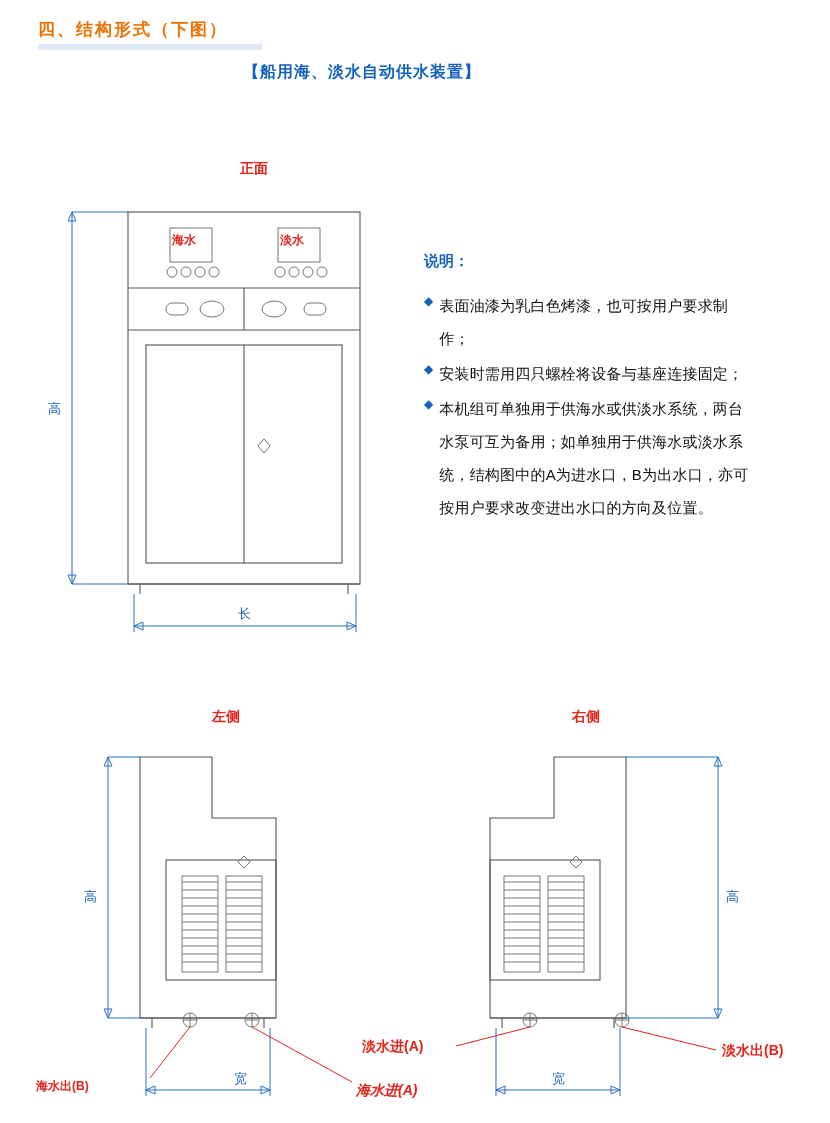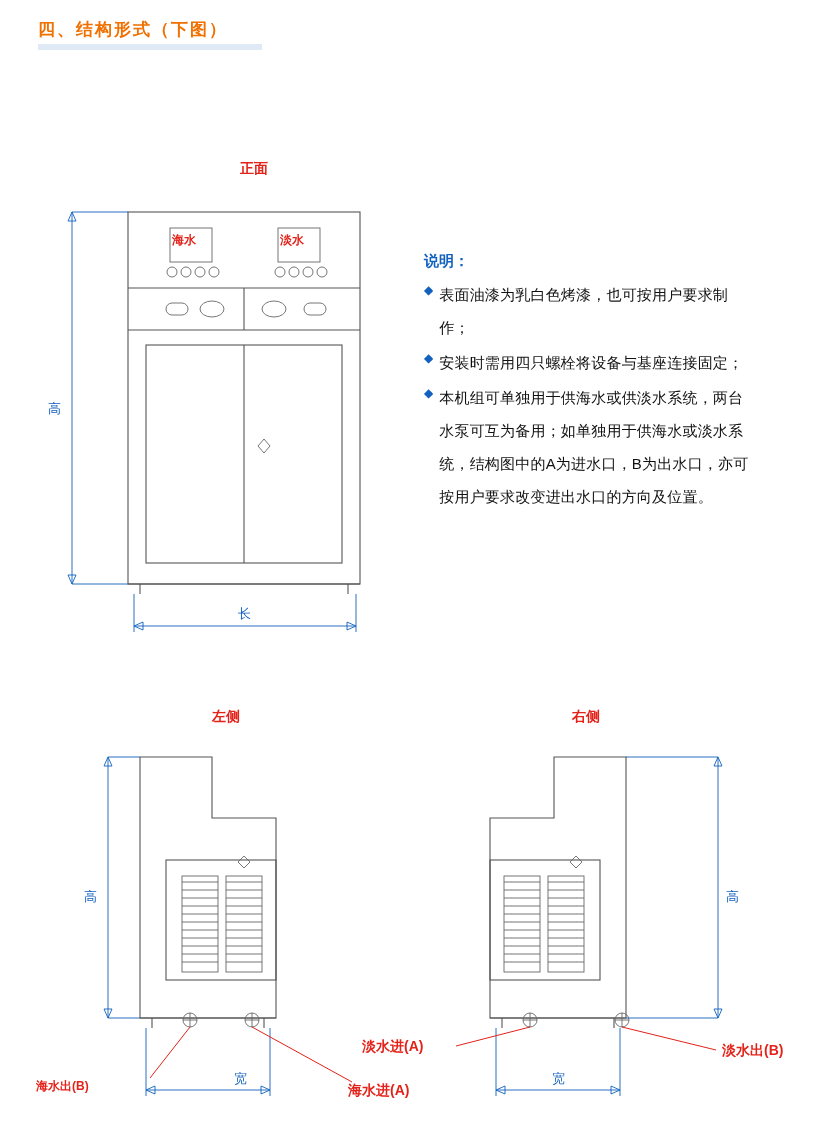--- a/index.html
+++ b/index.html
@@ -23,21 +23,21 @@
     background:#dfeaf6;
   }
   .doc-title {
     position:absolute; left:0; right:0; top:62px;
     text-align:center; color:#1261bf; font-size:16px; font-weight:bold;
     letter-spacing:1px;
   }
 
   
   .notes { position:absolute; left:424px; top:252px; width:330px; }
-  .notes-head { color:#1261bf; font-size:15px; font-weight:bold; margin-bottom:7px; }
+  .notes-head { color:#1261bf; font-size:15px; font-weight:bold; margin-bottom:18px; }
   .note-item { display:flex; align-items:flex-start; margin-bottom:2px; }
   .note-bullet { color:#1261bf; font-size:12px; line-height:25px; margin-right:6px; }
   .note-text { color:#111; font-size:15px; line-height:33px; letter-spacing:0.2px; }
 
   
   .lbl { position:absolute; font-size:13px; white-space:nowrap;text-align:right; }
   .lbl-red { color:#e32219; font-weight:bold; }
   .lbl-blue { color:#1261bf; }
   .view-name { position:absolute; color:#e32219; font-size:14px; font-weight:bold; }
 
@@ -49,20 +49,21 @@
 </style>
 </head>
 <body>
 
 <div class="page">
 
   <div class="section-title">
     <span>四、结构形式（下图）</span>
     <span class="bar"></span>
   </div>
+  <div class="doc-title">【船用海、淡水自动供水装置】</div>
 
   <div class="notes">
     <div class="notes-head">说明：</div>
 
     <div class="note-item">
       <span class="note-bullet">◆</span>
       <span class="note-text">表面油漆为乳白色烤漆，也可按用户要求制作；</span>
     </div>
     <div class="note-item">
       <span class="note-bullet">◆</span>
@@ -254,17 +255,17 @@
   <div class="view-name" style="left:212px; top:708px;">左侧</div>
   <div class="view-name" style="left:572px; top:708px;">右侧</div>
 
   <div class="lbl lbl-blue" style="left:84px; top:888px;">高</div>
   <div class="lbl lbl-blue" style="left:234px; top:1070px;">宽</div>
 
   <div class="lbl lbl-blue" style="left:726px; top:888px;">高</div>
   <div class="lbl lbl-blue" style="left:552px; top:1070px;">宽</div>
 
   <div class="lbl lbl-red" style="left:36px; top:1078px; font-size:12px;">海水出(B)</div>
-  <div class="lbl lbl-red" style="left:348px; top:1082px; font-size:14px;">海水进(A)</div>
+  <div class="lbl lbl-red" style="left:356px; top:1082px; font-size:14px;font-style:italic;">海水进(A)</div>
   <div class="lbl lbl-red" style="left:362px; top:1038px; font-size:14px;">淡水进(A)</div>
   <div class="lbl lbl-red" style="left:722px; top:1042px; font-size:14px;">淡水出(B)</div>
 
 </div>
 
 </body></html>

